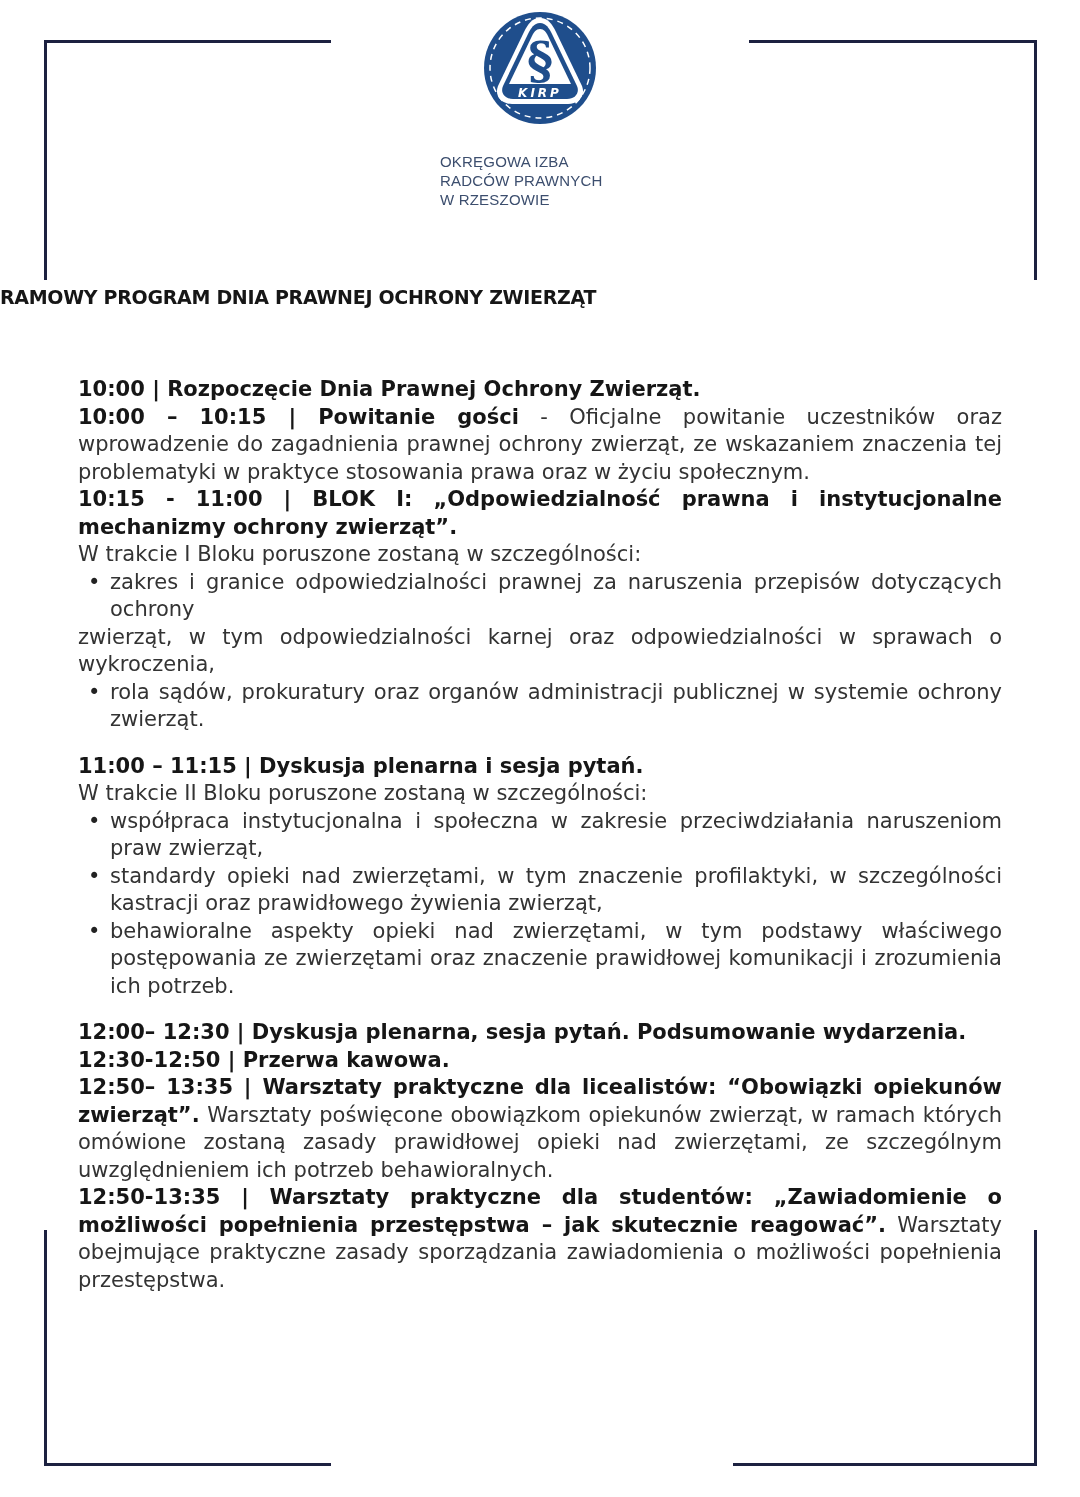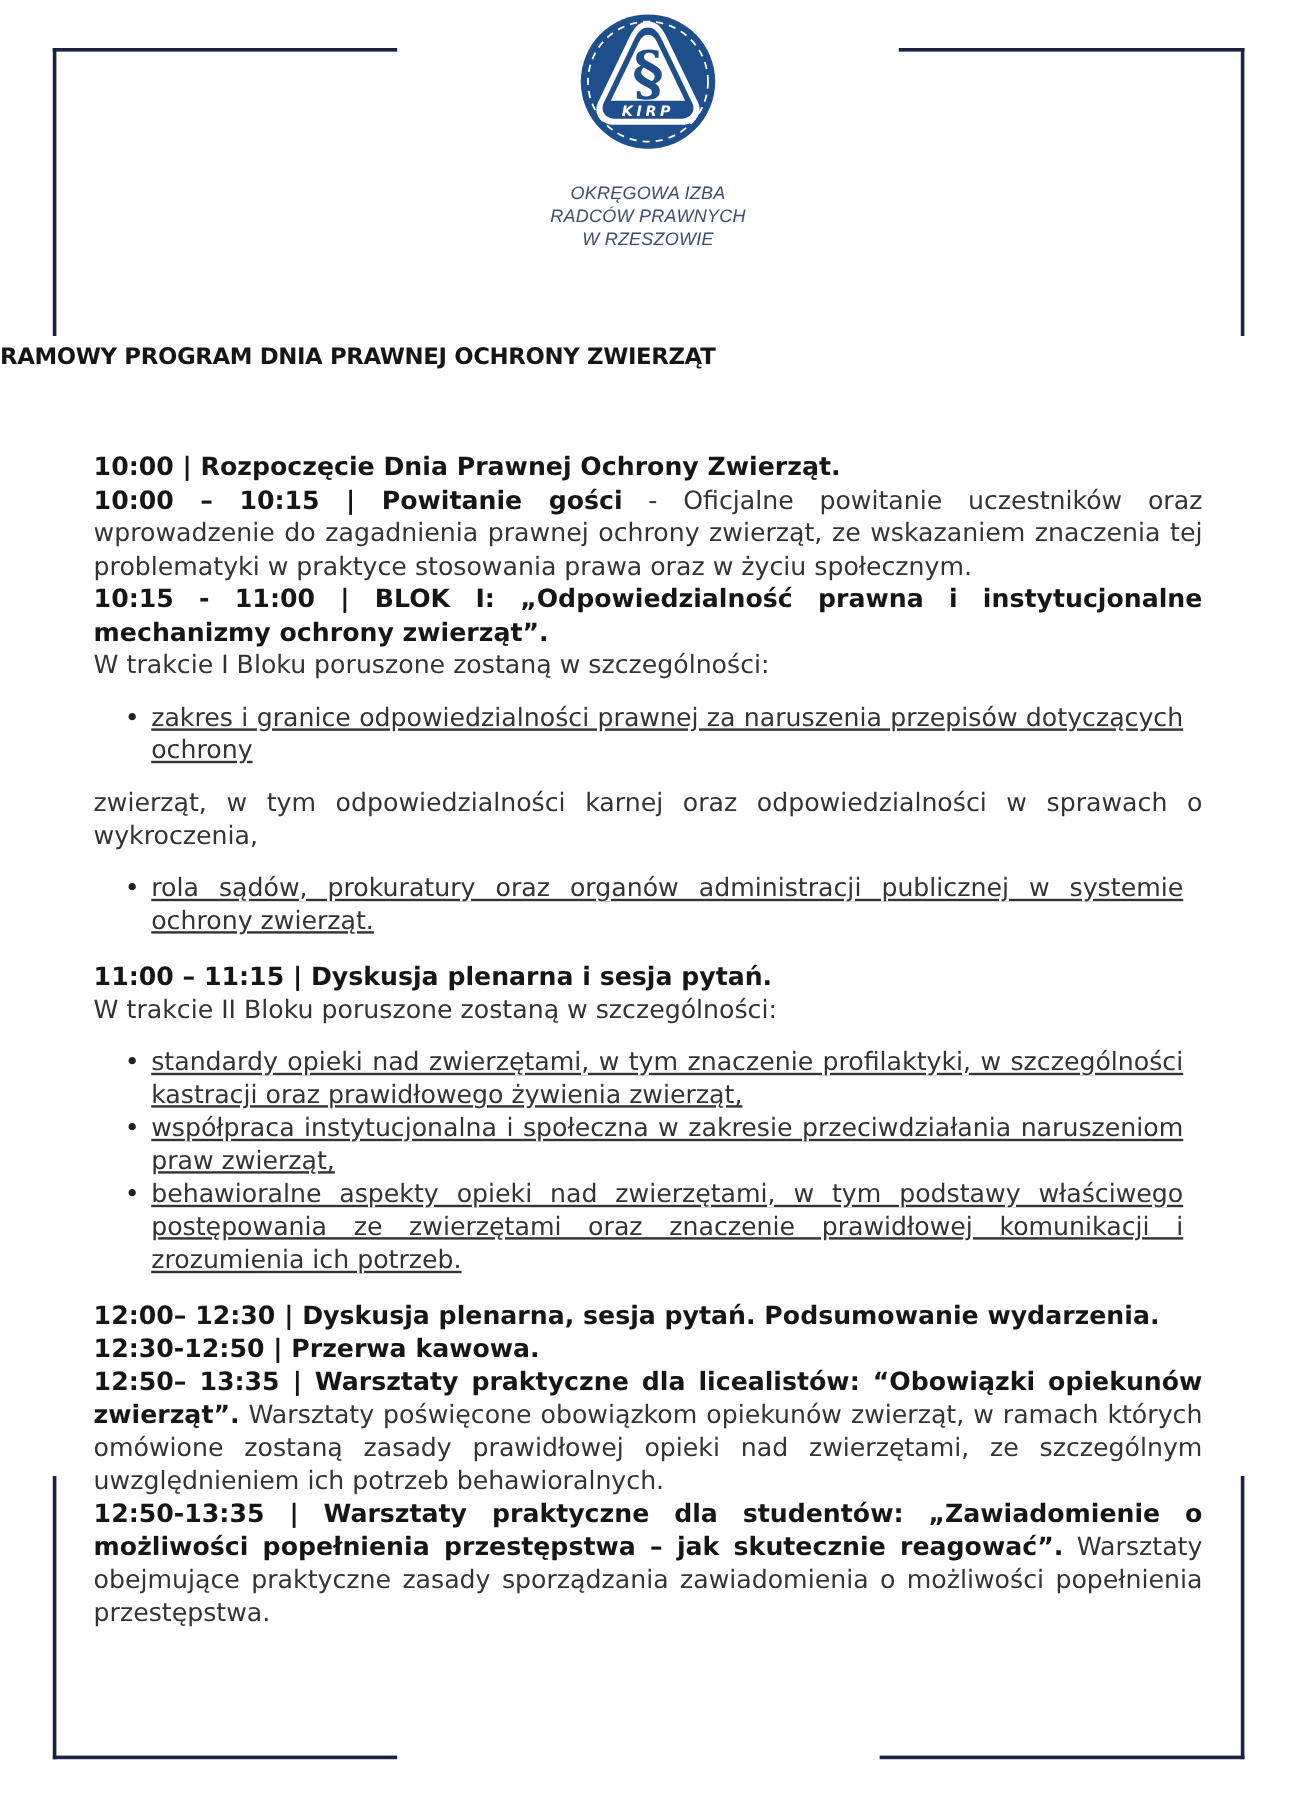--- a/index.html
+++ b/index.html
@@ -10,33 +10,33 @@
     .tl-h { left: 44px; top: 40px; width: 287px; height: 3px; }
     .tl-v { left: 44px; top: 40px; width: 3px; height: 240px; }
     .tr-h { left: 749px; top: 40px; width: 288px; height: 3px; }
     .tr-v { left: 1034px; top: 40px; width: 3px; height: 240px; }
     .bl-v { left: 44px; top: 1230px; width: 3px; height: 236px; }
     .bl-h { left: 44px; top: 1463px; width: 287px; height: 3px; }
     .br-v { left: 1034px; top: 1230px; width: 3px; height: 236px; }
     .br-h { left: 733px; top: 1463px; width: 304px; height: 3px; }
 
     .logo { position: absolute; left: 478px; top: 8px; width: 124px; height: 118px; }
-    .org-name { position: absolute; left: 440px; top: 152px; width: 200px; text-align: center;
+    .org-name { position: absolute; left: 440px; top: 152px; width: 200px; text-align: left;
                 font-family: "Liberation Sans", sans-serif; font-size: 15px; line-height: 19px;
-                color: #3c4e6e; letter-spacing: 0.2px; font-style: italic; }
+                color: #3c4e6e; letter-spacing: 0.2px; }
 
     .doc-title { position: absolute; left: 0; top: 286px; width: 1080px; text-align: left;
                  font-size: 19px; font-weight: bold; color: #161616; letter-spacing: -0.3px; }
 
     .content { position: absolute; left: 78px; top: 376px; width: 924px;
                font-size: 21px; line-height: 27.5px; color: #333333; }
     .content p { margin: 0; text-align: justify; }
     .content b { color: #161616; }
     .block { margin-bottom: 19px; }
-    .bullets { margin: 16px; padding: 0; list-style: none; text-decoration: underline; }
+    .bullets { margin: 0; padding: 0; list-style: none; }
     .bullets li { position: relative; padding-left: 32px; text-align: justify; }
     .bullets li::before { content: "•"; position: absolute; left: 10px; top: 0; color: #222; }
     .cont { margin: 0; }
     .intro { margin: 0; }
   </style>
 </head>
 <body>
 
 <div class="frame-line tl-h"></div>
 <div class="frame-line tl-v"></div>
@@ -96,22 +96,22 @@
     </ul>
   </div>
 
   <p class="block">
     <b>11:00 – 11:15 | Dyskusja plenarna i sesja pytań.</b>
   </p>
 
   <div class="block">
     <p class="intro">W trakcie II Bloku poruszone zostaną w szczególności:</p>
     <ul class="bullets">
+      <li>współpraca instytucjonalna i społeczna w zakresie przeciwdziałania naruszeniom praw zwierząt,</li>
       <li>standardy opieki nad zwierzętami, w tym znaczenie profilaktyki, w szczególności kastracji oraz prawidłowego żywienia zwierząt,</li>
-      <li>współpraca instytucjonalna i społeczna w zakresie przeciwdziałania naruszeniom praw zwierząt,</li>
       <li>behawioralne aspekty opieki nad zwierzętami, w tym podstawy właściwego postępowania ze zwierzętami oraz znaczenie prawidłowej komunikacji i zrozumienia ich potrzeb.</li>
     </ul>
   </div>
 
   <p class="block">
     <b>12:00– 12:30 | Dyskusja plenarna, sesja pytań. Podsumowanie wydarzenia.</b>
   </p>
 
   <p class="block">
     <b>12:30-12:50 | Przerwa kawowa.</b>

